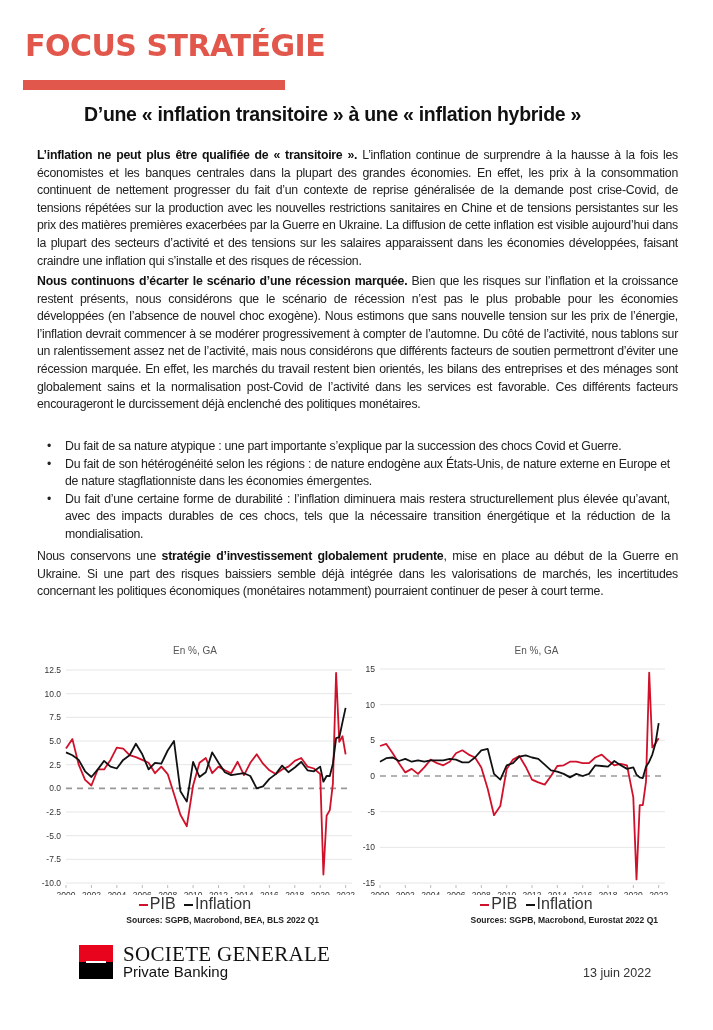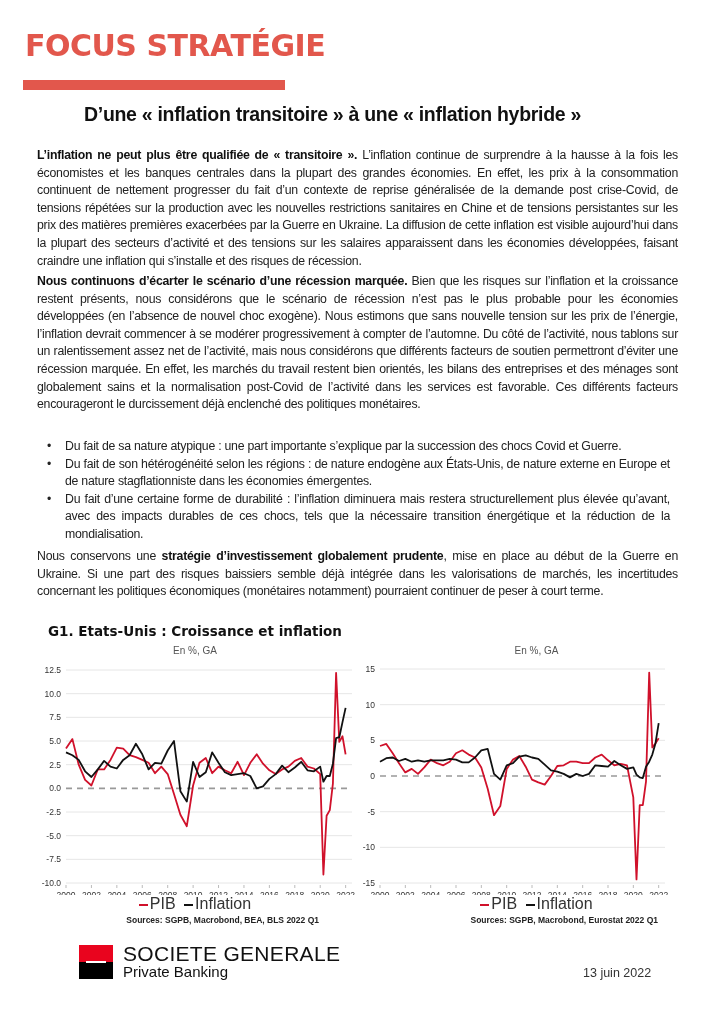--- a/index.html
+++ b/index.html
@@ -23,21 +23,21 @@
   .chart-sub { position:absolute; top:30px; left:0; width:100%; text-align:center; font-size:10px; color:#555; }
   .chart svg { position:absolute; left:0; top:0; }
   .legend { position:absolute; top:280px; left:0; width:100%; text-align:center; font-size:16px; color:#333; }
   .legend .sw { display:inline-block; width:9px; height:2px; vertical-align:middle; margin-right:2px; }
   .source { position:absolute; top:300px; right:41px; font-size:8.5px; color:#222; font-weight:bold; }
   #c2 .source { right:55px; }
   .logo-box { position:absolute; left:79px; top:945px; width:34px; height:34px; }
   .logo-top { position:absolute; left:0; top:0; width:34px; height:17px; background:#e9041e; }
   .logo-bot { position:absolute; left:0; top:17px; width:34px; height:17px; background:#000; }
   .logo-line { position:absolute; left:7px; top:16px; width:20px; height:2px; background:#fff; }
-  .logo-name { position:absolute; left:123px; top:942px; font-family:Liberation Sans, sans-serif; font-size:21px; color:#111; letter-spacing:0.3px; }
+  .logo-name { position:absolute; left:123px; top:942px; font-family:Liberation Serif, serif; font-size:21px; color:#111; letter-spacing:0.3px; }
   .logo-sub { position:absolute; left:123px; top:963px; font-size:15px; color:#111;text-align:right; }
   .date { position:absolute; left:583px; top:966px; font-size:12.5px; color:#333; }
 </style>
 </head>
 <body>
 
 <div class="brand-title">FOCUS STRATÉGIE</div>
 <div class="brand-bar"></div>
 <div class="headline">D’une « inflation transitoire » à une « inflation hybride »</div>
 
@@ -55,21 +55,20 @@
     <li>Du fait de son hétérogénéité selon les régions : de nature endogène aux États-Unis, de nature externe en Europe et de nature stagflationniste dans les économies émergentes.</li>
     <li>Du fait d’une certaine forme de durabilité : l’inflation diminuera mais restera structurellement plus élevée qu’avant, avec des impacts durables de ces chocs, tels que la nécessaire transition énergétique et la réduction de la mondialisation.</li>
   </ul>
 </div>
 
 <div class="body" id="p4">
   <span>Nous conservons une </span><b>stratégie d’investissement globalement prudente</b><span>, mise en place au début de la Guerre en Ukraine. Si une part des risques baissiers semble déjà intégrée dans les valorisations de marchés, les incertitudes concernant les politiques économiques (monétaires notamment) pourraient continuer de peser à court terme.</span>
 </div>
 
 <div class="chart" id="c1">
-  <div class="chart-title">G1. Etats-Unis : Croissance et inflation</div>
   <div class="chart-sub">En %, GA</div>
   <svg width="330" height="280">
       <line x1="36" x2="322" y1="55" y2="55" stroke="#e6e6e6" stroke-width="1"></line>
       <text x="31" y="58" text-anchor="end" font-size="8.5" fill="#333" font-family="Liberation Sans, sans-serif">12.5</text>
       <line x1="36" x2="322" y1="78.66666666666669" y2="78.66666666666669" stroke="#e6e6e6" stroke-width="1"></line>
       <text x="31" y="81.66666666666669" text-anchor="end" font-size="8.5" fill="#333" font-family="Liberation Sans, sans-serif">10.0</text>
       <line x1="36" x2="322" y1="102.33333333333334" y2="102.33333333333334" stroke="#e6e6e6" stroke-width="1"></line>
       <text x="31" y="105.33333333333334" text-anchor="end" font-size="8.5" fill="#333" font-family="Liberation Sans, sans-serif">7.5</text>
       <line x1="36" x2="322" y1="126" y2="126" stroke="#e6e6e6" stroke-width="1"></line>
       <text x="31" y="129" text-anchor="end" font-size="8.5" fill="#333" font-family="Liberation Sans, sans-serif">5.0</text>

